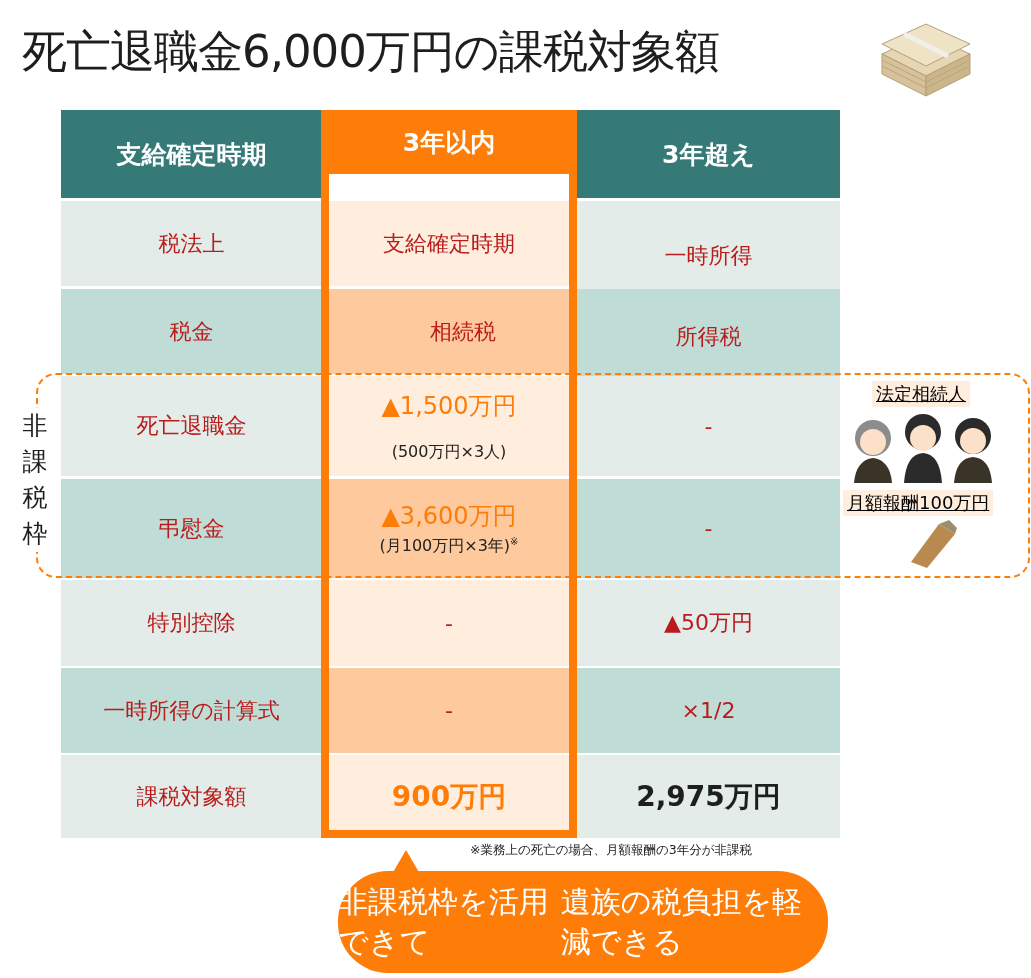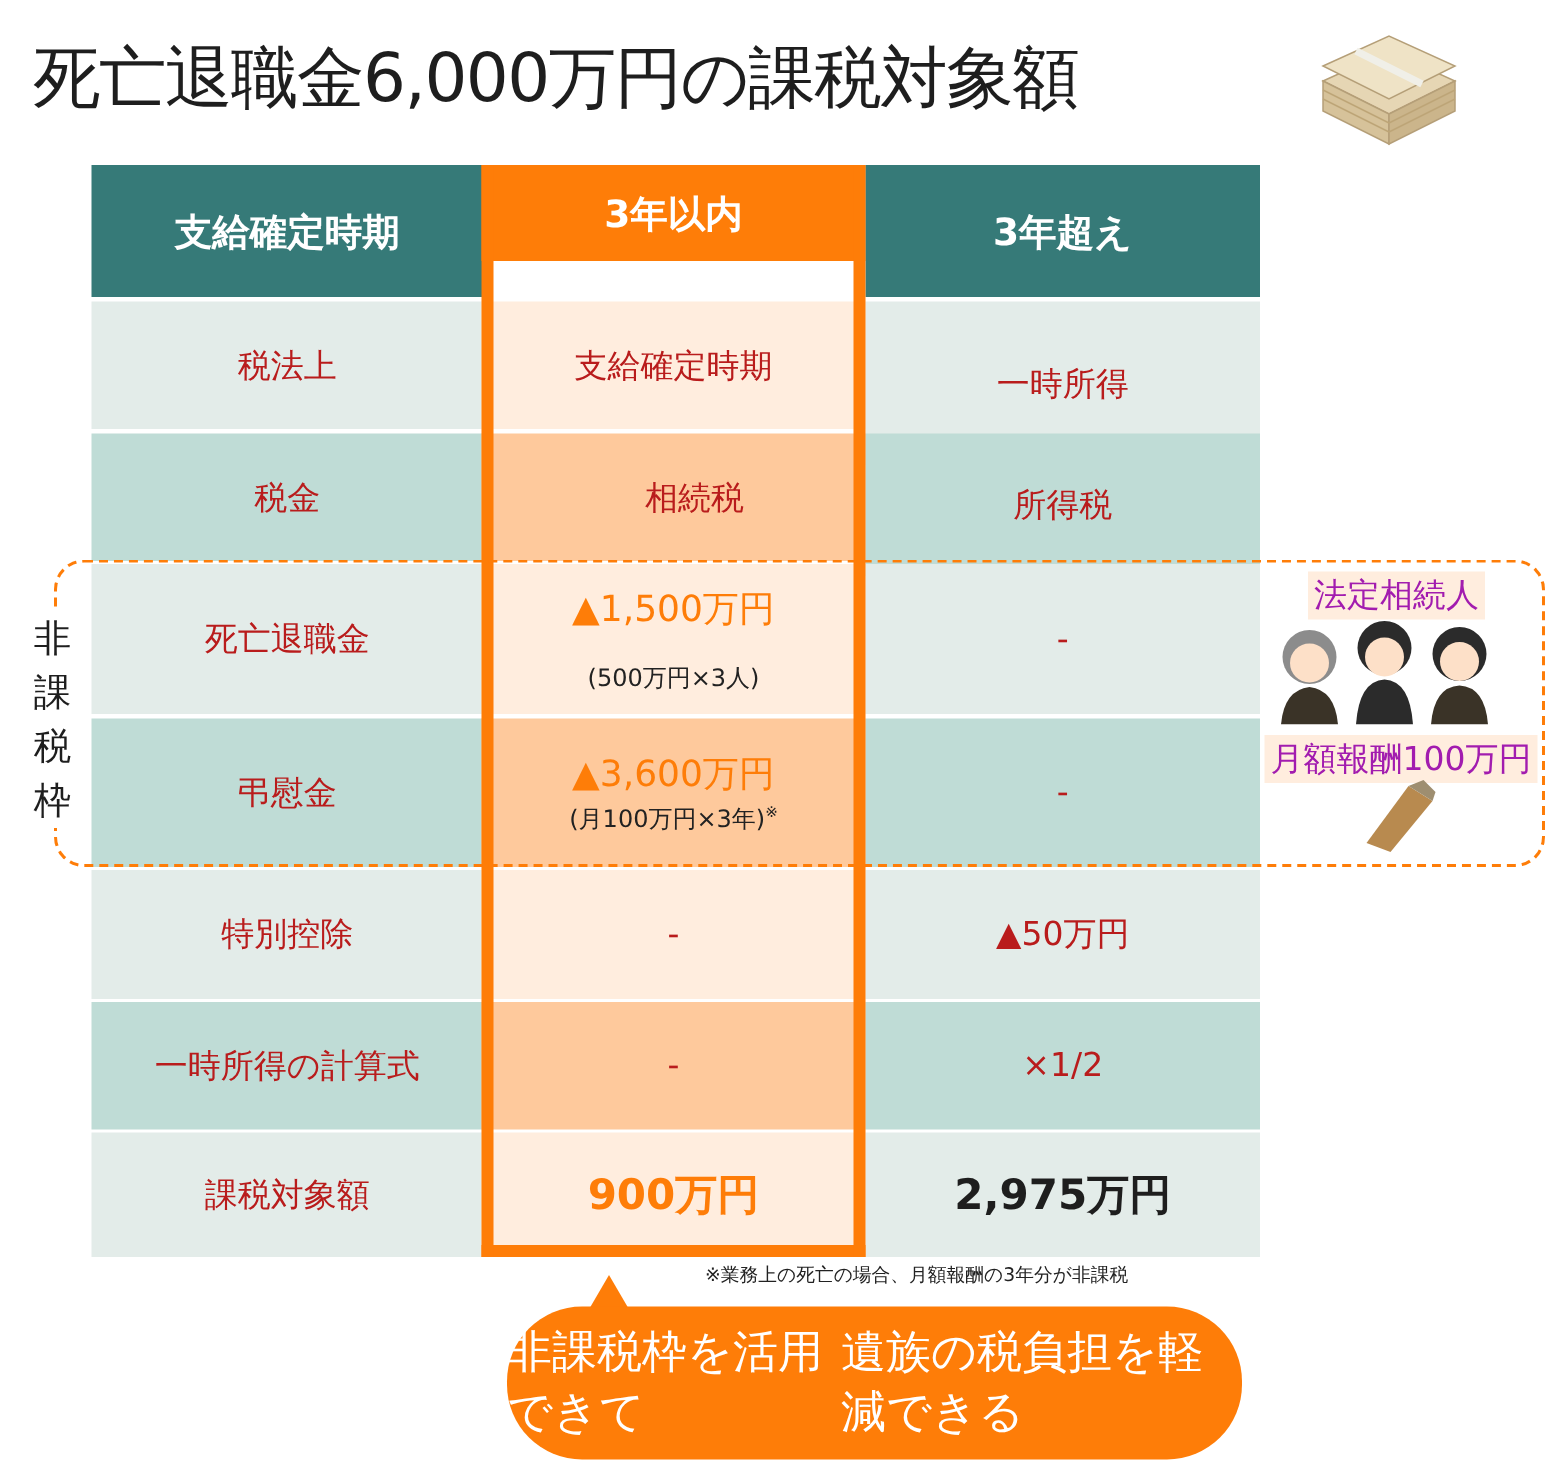--- a/index.html
+++ b/index.html
@@ -15,21 +15,21 @@
   .odark{background:#fec99c;}
   .lbl{font-size:22px;color:#b91c1c;}
   .orange-txt{color:#fe7d08;font-size:24px;}
   .sub{font-size:16px;color:#222;margin-top:4px;}
   .sub sup{font-size:10px;}
   .bold-or{color:#fe7d08;font-weight:bold;font-size:28px;}
   .bold-bk{color:#1e1e1e;font-weight:bold;font-size:28px;}
   .frame{position:absolute;left:321px;top:110px;width:256px;height:728px;border:8px solid #fe7d08;border-top:none;box-sizing:border-box;pointer-events:none;}
   .dash{position:absolute;left:36px;top:373px;width:994px;height:205px;border:2px dashed #fe7d08;border-left:2px dashed #fe7d08;border-radius:20px;box-sizing:border-box;pointer-events:none;}
   .vlabel{position:absolute;left:20px;top:408px;width:30px;font-size:25px;line-height:36px;text-align:center;color:#1e1e1e;background:#fff;}
-  .side-tag{position:absolute;background:#ffedde;color:#a21caf;font-size:22px;padding:1px 4px;white-space:nowrap;}
+  .side-tag{position:absolute;background:#ffedde;color:#000000;font-size:18px;padding:1px 4px;white-space:nowrap;text-decoration:underline;}
   .note{position:absolute;left:470px;top:842px;font-size:12.5px;color:#222;white-space:nowrap;}
   .bubble{position:absolute;left:338px;top:871px;width:490px;height:102px;background:#fe7d08;border-radius:50px;color:#fff;font-size:30px;line-height:40px;display:flex;align-items:center;justify-content:center;}
   .bubble-tail{position:absolute;left:392px;top:850px;width:0;height:0;border-left:14px solid transparent;border-right:14px solid transparent;border-bottom:24px solid #fe7d08;}
 </style>
 </head>
 <body>
 
 <div class="title">死亡退職金6,000万円の課税対象額</div>
 <svg class="money-icon" viewBox="0 0 96 84">
   <polygon points="4,40 48,20 92,40 48,62" fill="#e6d6b4" stroke="#b59f78"></polygon>

